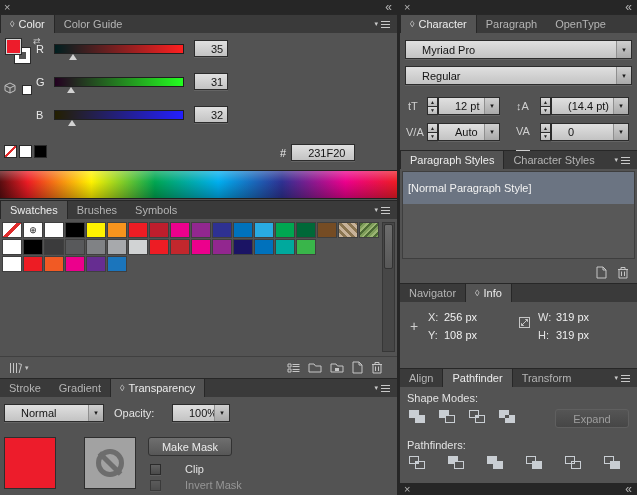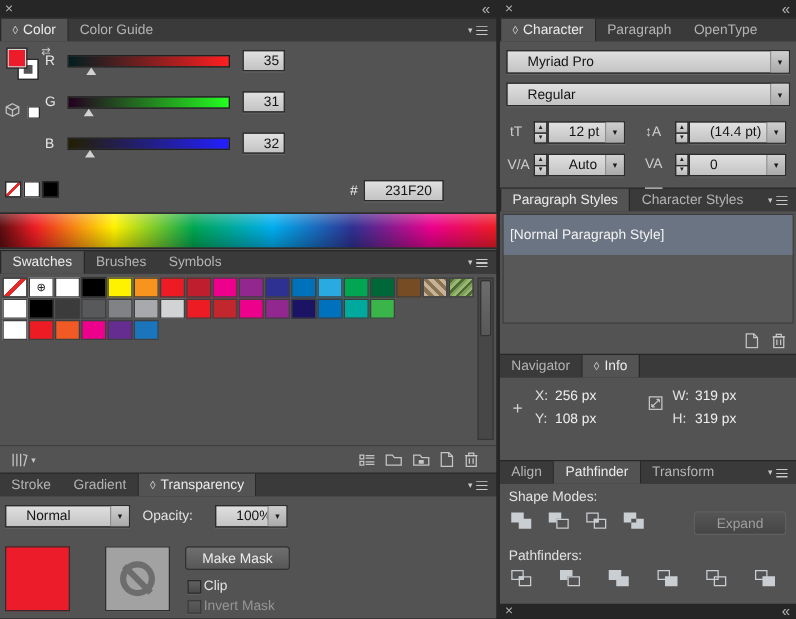--- a/index.html
+++ b/index.html
@@ -66,21 +66,21 @@
   
   .thumbbox{position:absolute;width:52px;height:52px;border:1px solid #2e2e2e;box-sizing:border-box;}
   .nosym{position:relative;background:#a2a2a2;display:flex;align-items:center;justify-content:center;}
   .nosym .circ{width:28px;height:28px;border:5px solid #6d6d6d;border-radius:50%;box-sizing:border-box;}
   .nosym .bar{position:absolute;width:30px;height:5px;background:#6d6d6d;transform:rotate(45deg);}
   .btn{background:linear-gradient(#6f6f6f,#575757);border:1px solid #323232;border-radius:3px;
        color:#ececec;display:flex;align-items:center;justify-content:center;box-sizing:border-box;}
   .btn-disabled{background:linear-gradient(#555,#464646);border:1px solid #5f5f5f;color:#9e9e9e;}
   .cb{width:11px;height:11px;background:linear-gradient(#616161,#4a4a4a);border:1px solid #2b2b2b;
       box-sizing:border-box;display:inline-block;box-shadow:0 1px 0 rgba(255,255,255,.08);}
-  .ck-row{position:absolute;display:flex;align-items:center;gap:2px;text-align:right;}
+  .ck-row{position:absolute;display:flex;align-items:center;gap:24px;text-align:right;}
   .dim{color:#969696;}
   .dim .cb{opacity:.6;}
 
   
   .glyph{color:#cfcfcf;display:inline-flex;align-items:flex-end;}
   .tracking-ic{border-bottom:1px solid #cfcfcf;padding-bottom:13px;}
 
   
   .well{position:absolute;left:2px;right:2px;top:2px;height:88px;background:#585858;border:1px solid #3e3e3e;box-sizing:border-box;}
   .style-row{height:32px;display:flex;align-items:center;padding-left:5px;color:#f2f2f2;}

